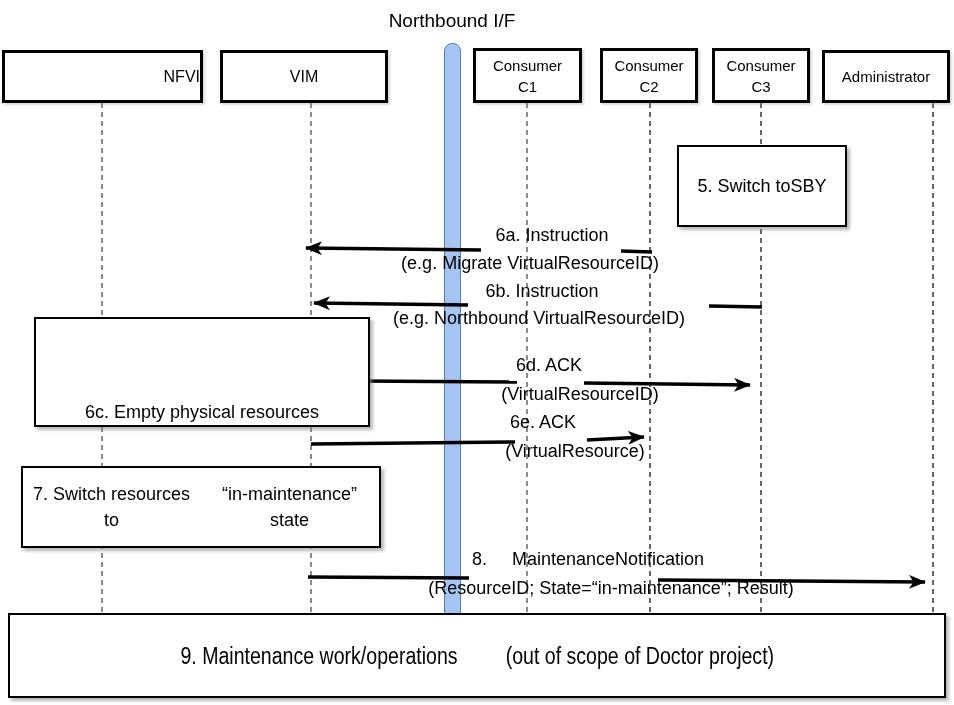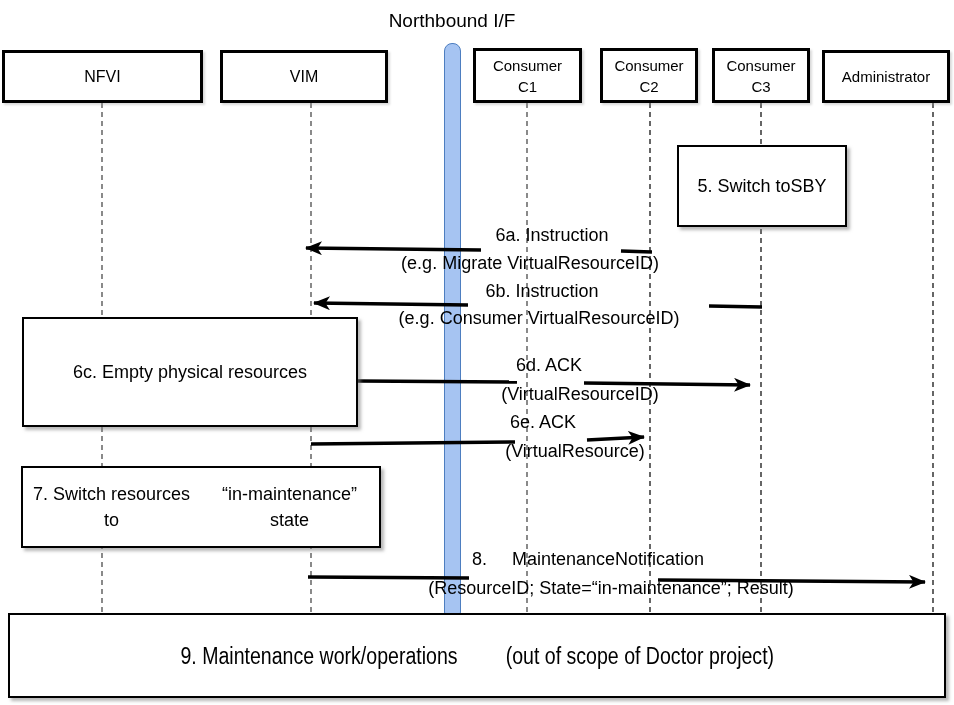--- a/index.html
+++ b/index.html
@@ -67,21 +67,21 @@
 
     <line x1="311" y1="444" x2="515" y2="442" stroke="#000" stroke-width="3.5"></line>
     <line x1="587" y1="440" x2="644" y2="437" stroke="#000" stroke-width="3.5" marker-end="url(#ah)"></line>
 
     <line x1="308" y1="577" x2="469" y2="578" stroke="#000" stroke-width="3.5"></line>
     <line x1="658" y1="580" x2="925" y2="582" stroke="#000" stroke-width="3.5" marker-end="url(#ah)"></line>
   </svg>
 
   <div class="title" style="left:452px;top:10px;">Northbound I/F</div>
 
-  <div class="actor" style="left:2px;top:50px;width:201px;height:53px;">
+  <div class="actor" style="left:2px;top:50px;width:201px;height:53px;align-items:flex-end;">
     <span class="ln">NFVI</span>
   </div>
   <div class="actor" style="left:220px;top:50px;width:168px;height:53px;">
     <span class="ln">VIM</span>
   </div>
   <div class="actor sm" style="left:473px;top:48px;width:109px;height:55px;">
     <span class="ln">Consumer</span>
     <span class="ln">C1</span>
   </div>
   <div class="actor sm" style="left:600px;top:48px;width:98px;height:55px;">
@@ -93,36 +93,36 @@
     <span class="ln">C3</span>
   </div>
   <div class="actor sm" style="left:822px;top:50px;width:128px;height:53px;">
     <span class="ln">Administrator</span>
   </div>
 
   <div class="pbox" style="left:677px;top:145px;width:170px;height:82px;">
     <div>5. Switch to</div>
     <div>SBY</div>
   </div>
-  <div class="pbox" style="left:22px;top:317px;width:336px;height:110px;">
+  <div class="pbox" style="left:34px;top:317px;width:336px;height:110px;align-items:flex-end;">
     <div>6c. Empty physical resources</div>
   </div>
   <div class="pbox" style="left:21px;top:466px;width:360px;height:82px;">
     <div>7. Switch resources to</div>
     <div>“in-maintenance” state</div>
   </div>
   <div class="pbox wide" style="left:8px;top:613px;width:938px;height:85px;border-width:2.5px;">
     <div class="narrow">9. Maintenance work/operations</div>
     <div class="narrow">(out of scope of Doctor project)</div>
   </div>
 
   <div class="mlabel" style="left:552px;top:224px;">6a. Instruction</div>
   <div class="mlabel" style="left:530px;top:252px;">(e.g. Migrate VirtualResourceID)</div>
   <div class="mlabel" style="left:542px;top:280px;">6b. Instruction</div>
-  <div class="mlabel" style="left:539px;top:307px;">(e.g. Consumer VirtualResourceID)</div>
+  <div class="mlabel" style="left:539px;top:307px;">(e.g. Northbound VirtualResourceID)</div>
   <div class="mlabel" style="left:549px;top:354px;">6d. ACK</div>
   <div class="mlabel" style="left:580px;top:383px;">(VirtualResourceID)</div>
   <div class="mlabel" style="left:543px;top:411px;text-align:right;">6e. ACK</div>
   <div class="mlabel" style="left:575px;top:440px;">(VirtualResource)</div>
   <div class="mlabel" style="left:588px;top:548px;">8.     MaintenanceNotification</div>
   <div class="mlabel" style="left:611px;top:577px;">(ResourceID; State=“in-maintenance”; Result)</div>
 
 </div>
 
 </body></html>

